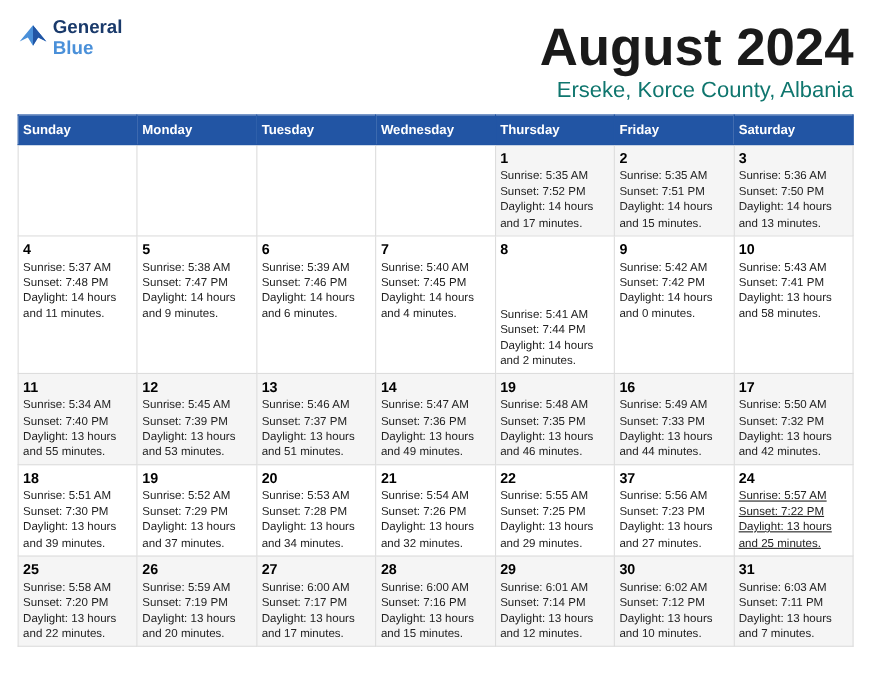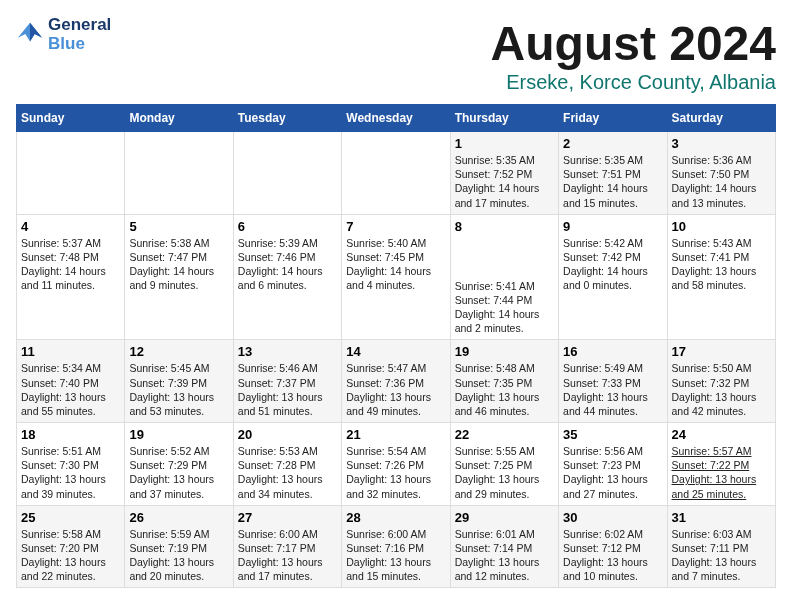--- a/index.html
+++ b/index.html
@@ -281,21 +281,21 @@
 and 32 minutes.</div>
         </td>
         <td>
           <span class="day-number">22</span>
           <div class="cell-content" style="white-space: pre-line;">Sunrise: 5:55 AM
 Sunset: 7:25 PM
 Daylight: 13 hours
 and 29 minutes.</div>
         </td>
         <td>
-          <span class="day-number">35</span>
+          <span class="day-number">37</span>
           <div class="cell-content" style="white-space: pre-line;">Sunrise: 5:56 AM
 Sunset: 7:23 PM
 Daylight: 13 hours
 and 27 minutes.</div>
         </td>
         <td>
           <span class="day-number">24</span>
           <div class="cell-content" style="white-space: pre-line; text-decoration: underline;">Sunrise: 5:57 AM
 Sunset: 7:22 PM
 Daylight: 13 hours

